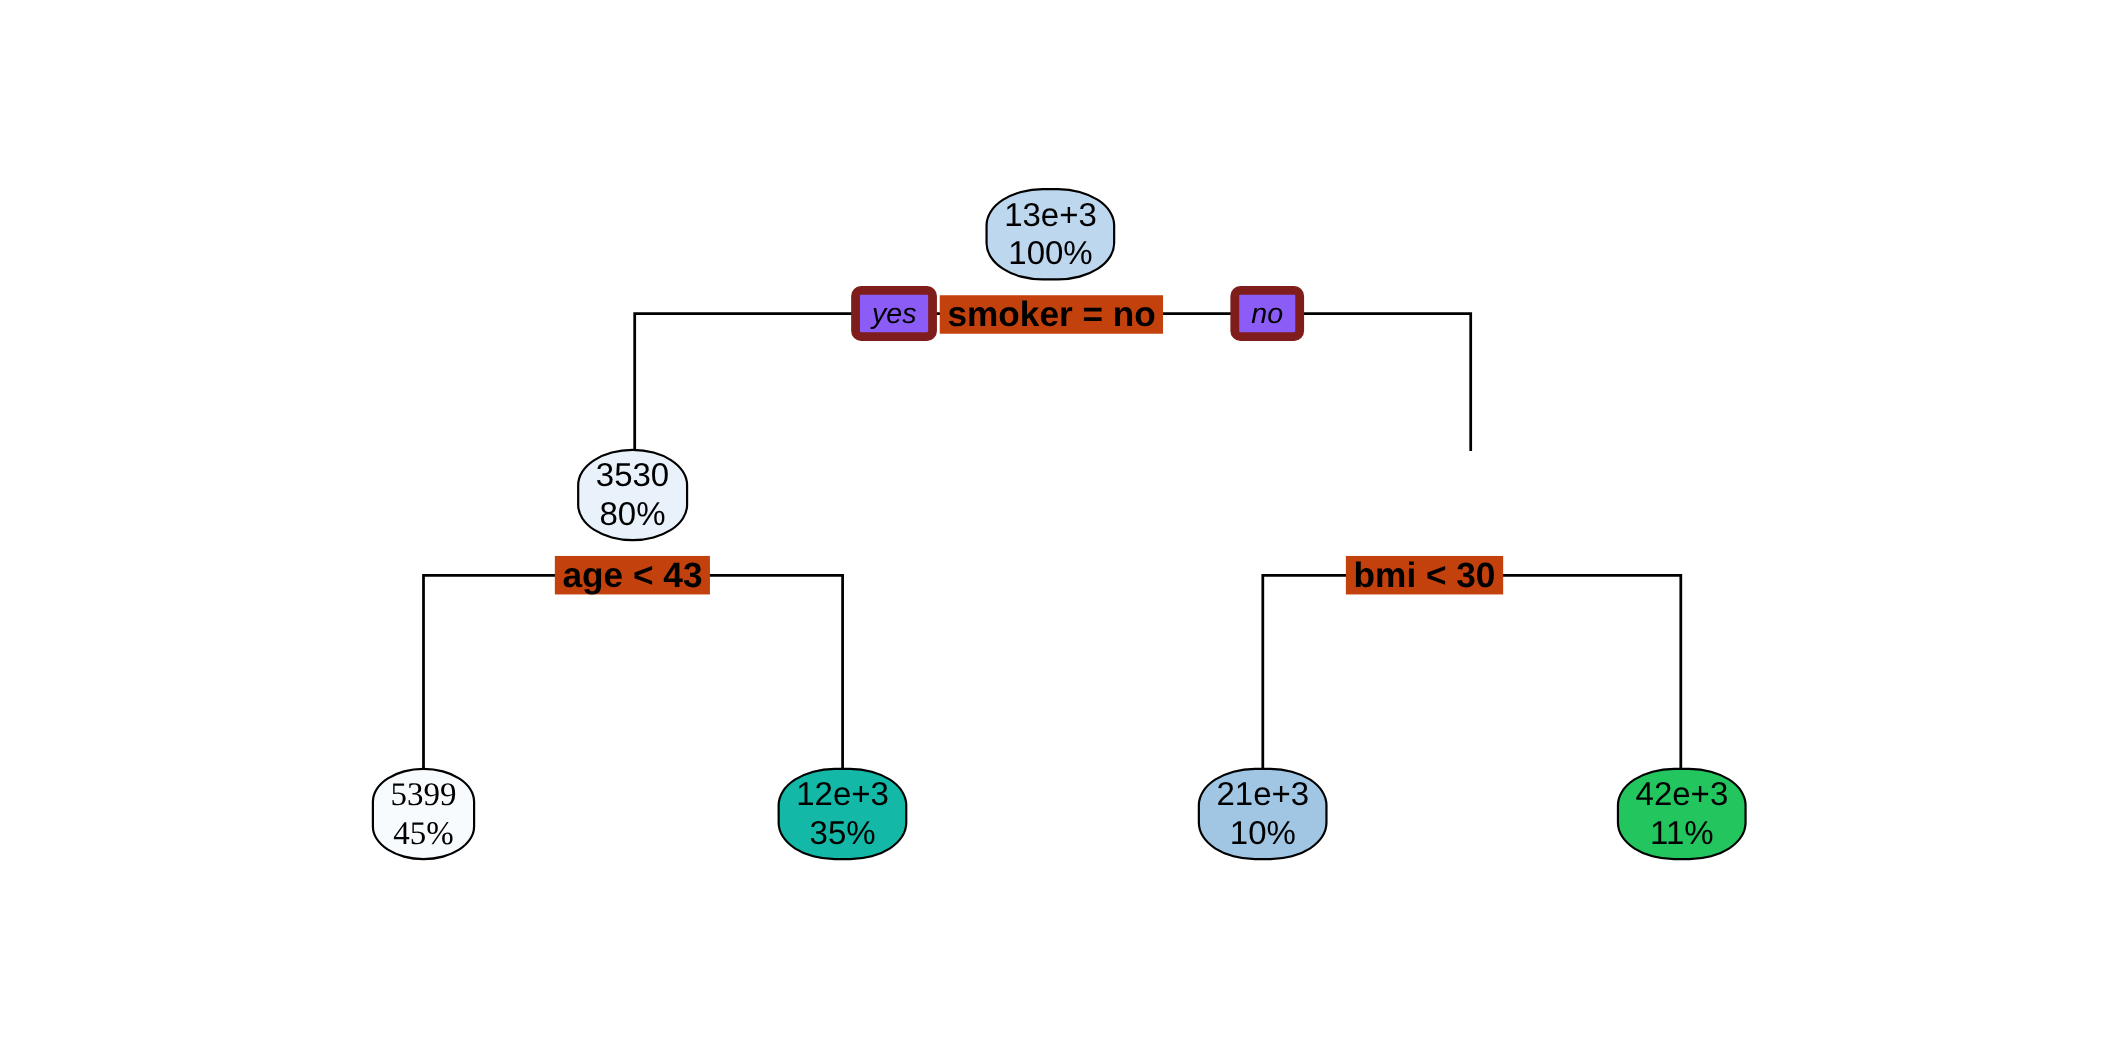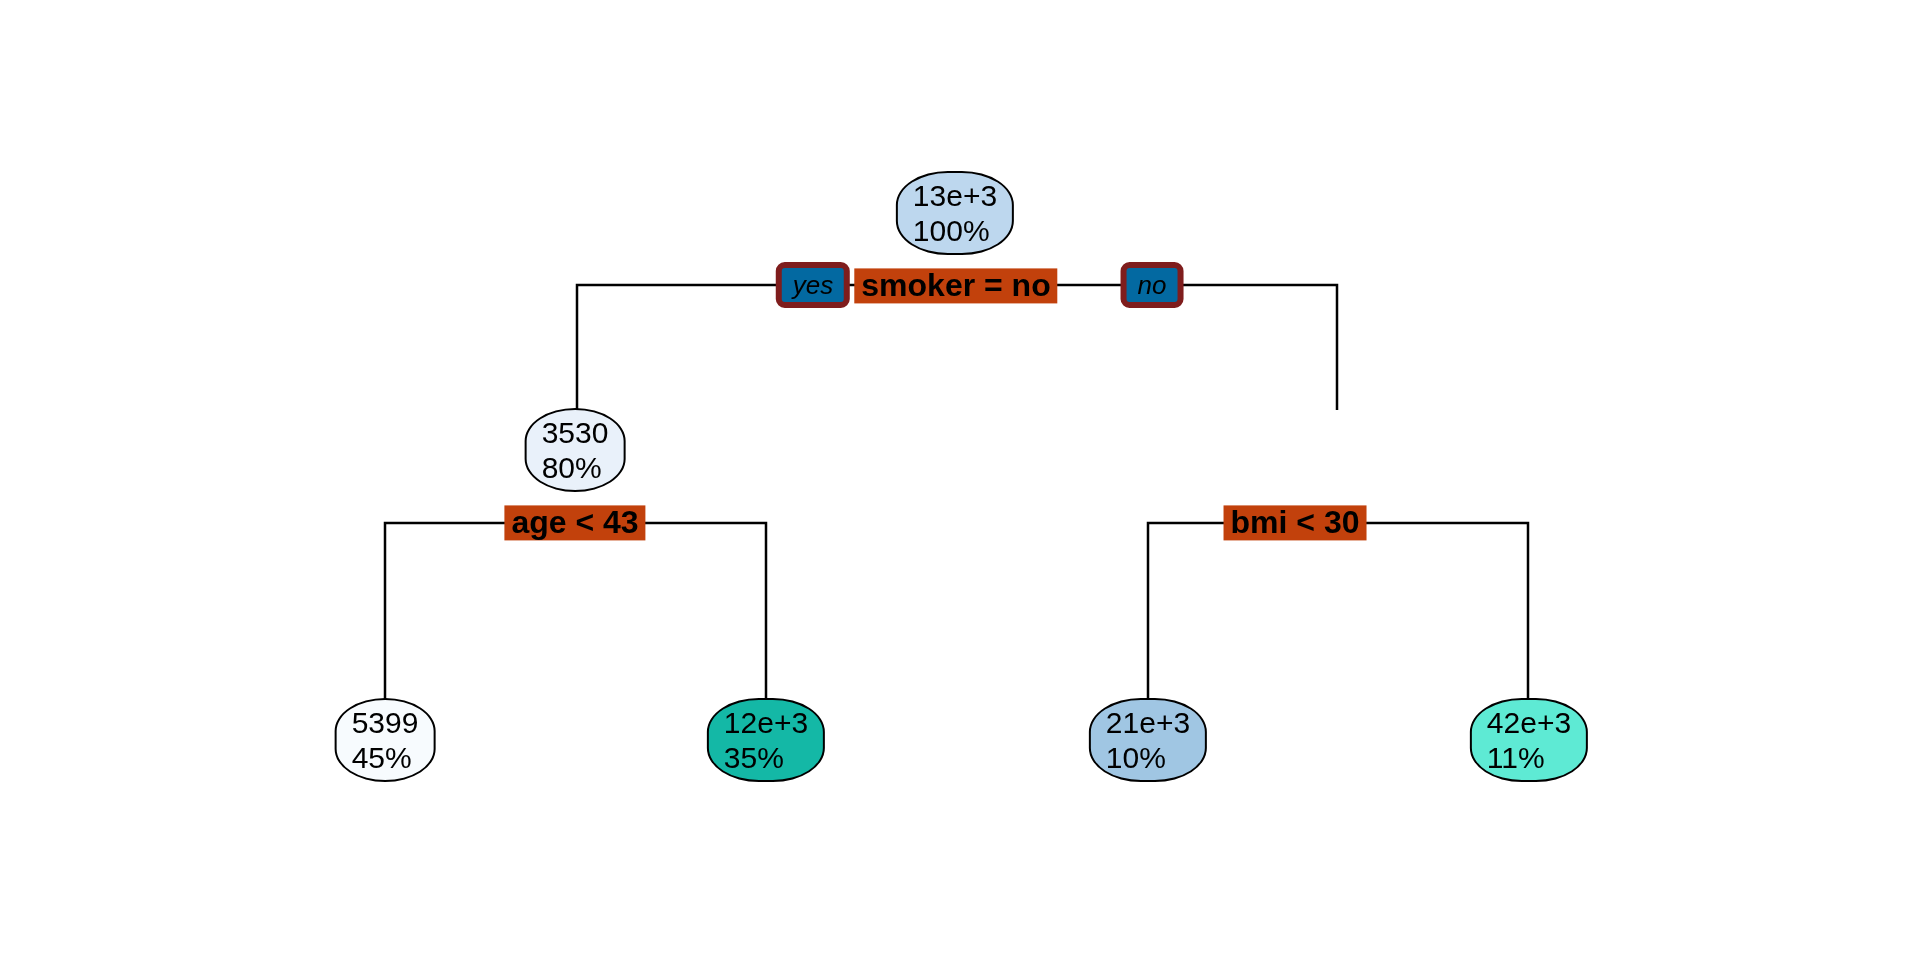--- a/index.html
+++ b/index.html
@@ -18,20 +18,21 @@
   .node {
     position: absolute;
     transform: translateX(-50%);
     height: 84px;
     box-sizing: border-box;
     padding: 0 15px;
     border: 2.5px solid #000000;
     border-radius: 52px / 34px;
     display: flex;
     flex-direction: column;
+    align-items: center;
     justify-content: center;
     font-size: 30px;
     line-height: 35px;
     white-space: nowrap;
   }
   .pos-root { left: 955px;  top: 171px; }
   .pos-l    { left: 575px;  top: 408px; }
   .pos-r    { left: 1337px; top: 408px; }
   .pos-ll   { left: 385px;  top: 698px; }
   .pos-lr   { left: 766px;  top: 698px; }
@@ -51,22 +52,22 @@
   .pos-split-root { left: 956px;  top: 286px; }
   .pos-split-age  { left: 575px;  top: 523px; }
   .pos-split-bmi  { left: 1295px; top: 523px; }
 
   .branch-tag {
     position: absolute;
     transform: translate(-50%, -50%);
     font-style: italic;
     font-size: 26px;
     line-height: 1;
-    background: #0369a1;
-    border: 6px solid #7f1d1d;
+    background: #8b5cf6;
+    border: 8px solid #7f1d1d;
     border-radius: 9px;
     padding: 4px 11px;
     white-space: nowrap;
   }
   .pos-yes { left: 813px;  top: 285px; }
   .pos-no  { left: 1152px; top: 285px; }
 </style>
 </head>
 <body>
 
@@ -89,33 +90,33 @@
     <span>13e+3</span>
     <span>100%</span>
   </div>
 
   <div class="node pos-l" style="background-color: rgb(233, 241, 250);">
     <span>3530</span>
     <span>80%</span>
   </div>
 
 
-  <div class="node pos-ll" style="background-color: rgb(247, 251, 254);">
+  <div class="node pos-ll" style="background-color: rgb(247, 251, 254); font-family: Liberation Serif, serif;">
     <span>5399</span>
     <span>45%</span>
   </div>
 
   <div class="node pos-lr" style="background-color: #14b8a6;">
     <span>12e+3</span>
     <span>35%</span>
   </div>
 
   <div class="node pos-rl" style="background-color: rgb(160, 198, 227);">
     <span>21e+3</span>
     <span>10%</span>
   </div>
 
-  <div class="node pos-rr" style="background-color: #5eead4;">
+  <div class="node pos-rr" style="background-color: #22c55e;">
     <span>42e+3</span>
     <span>11%</span>
   </div>
 
 </div>
 
 </body></html>

